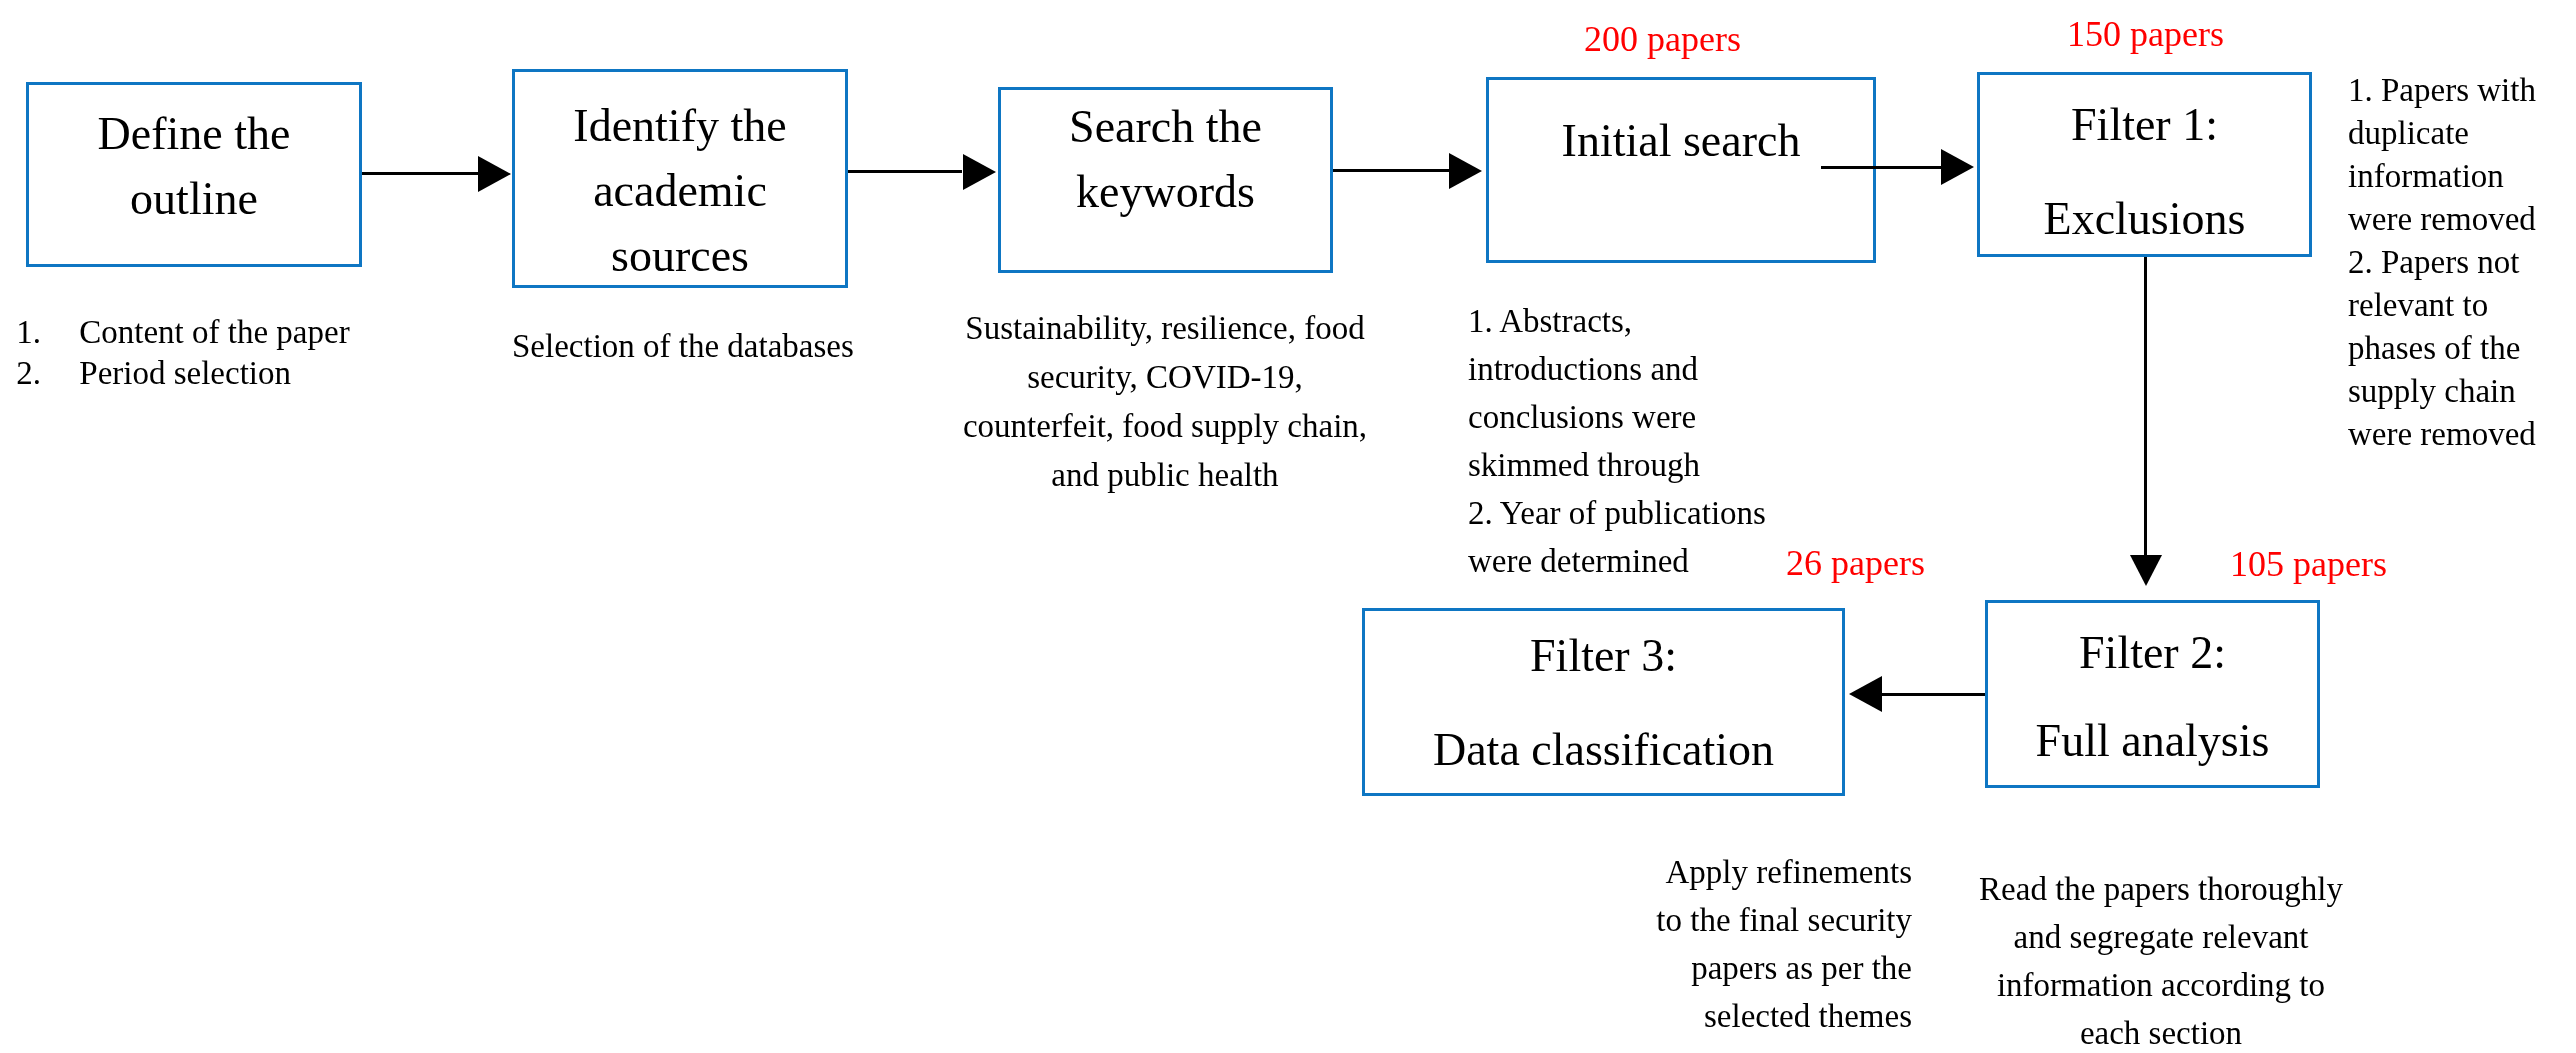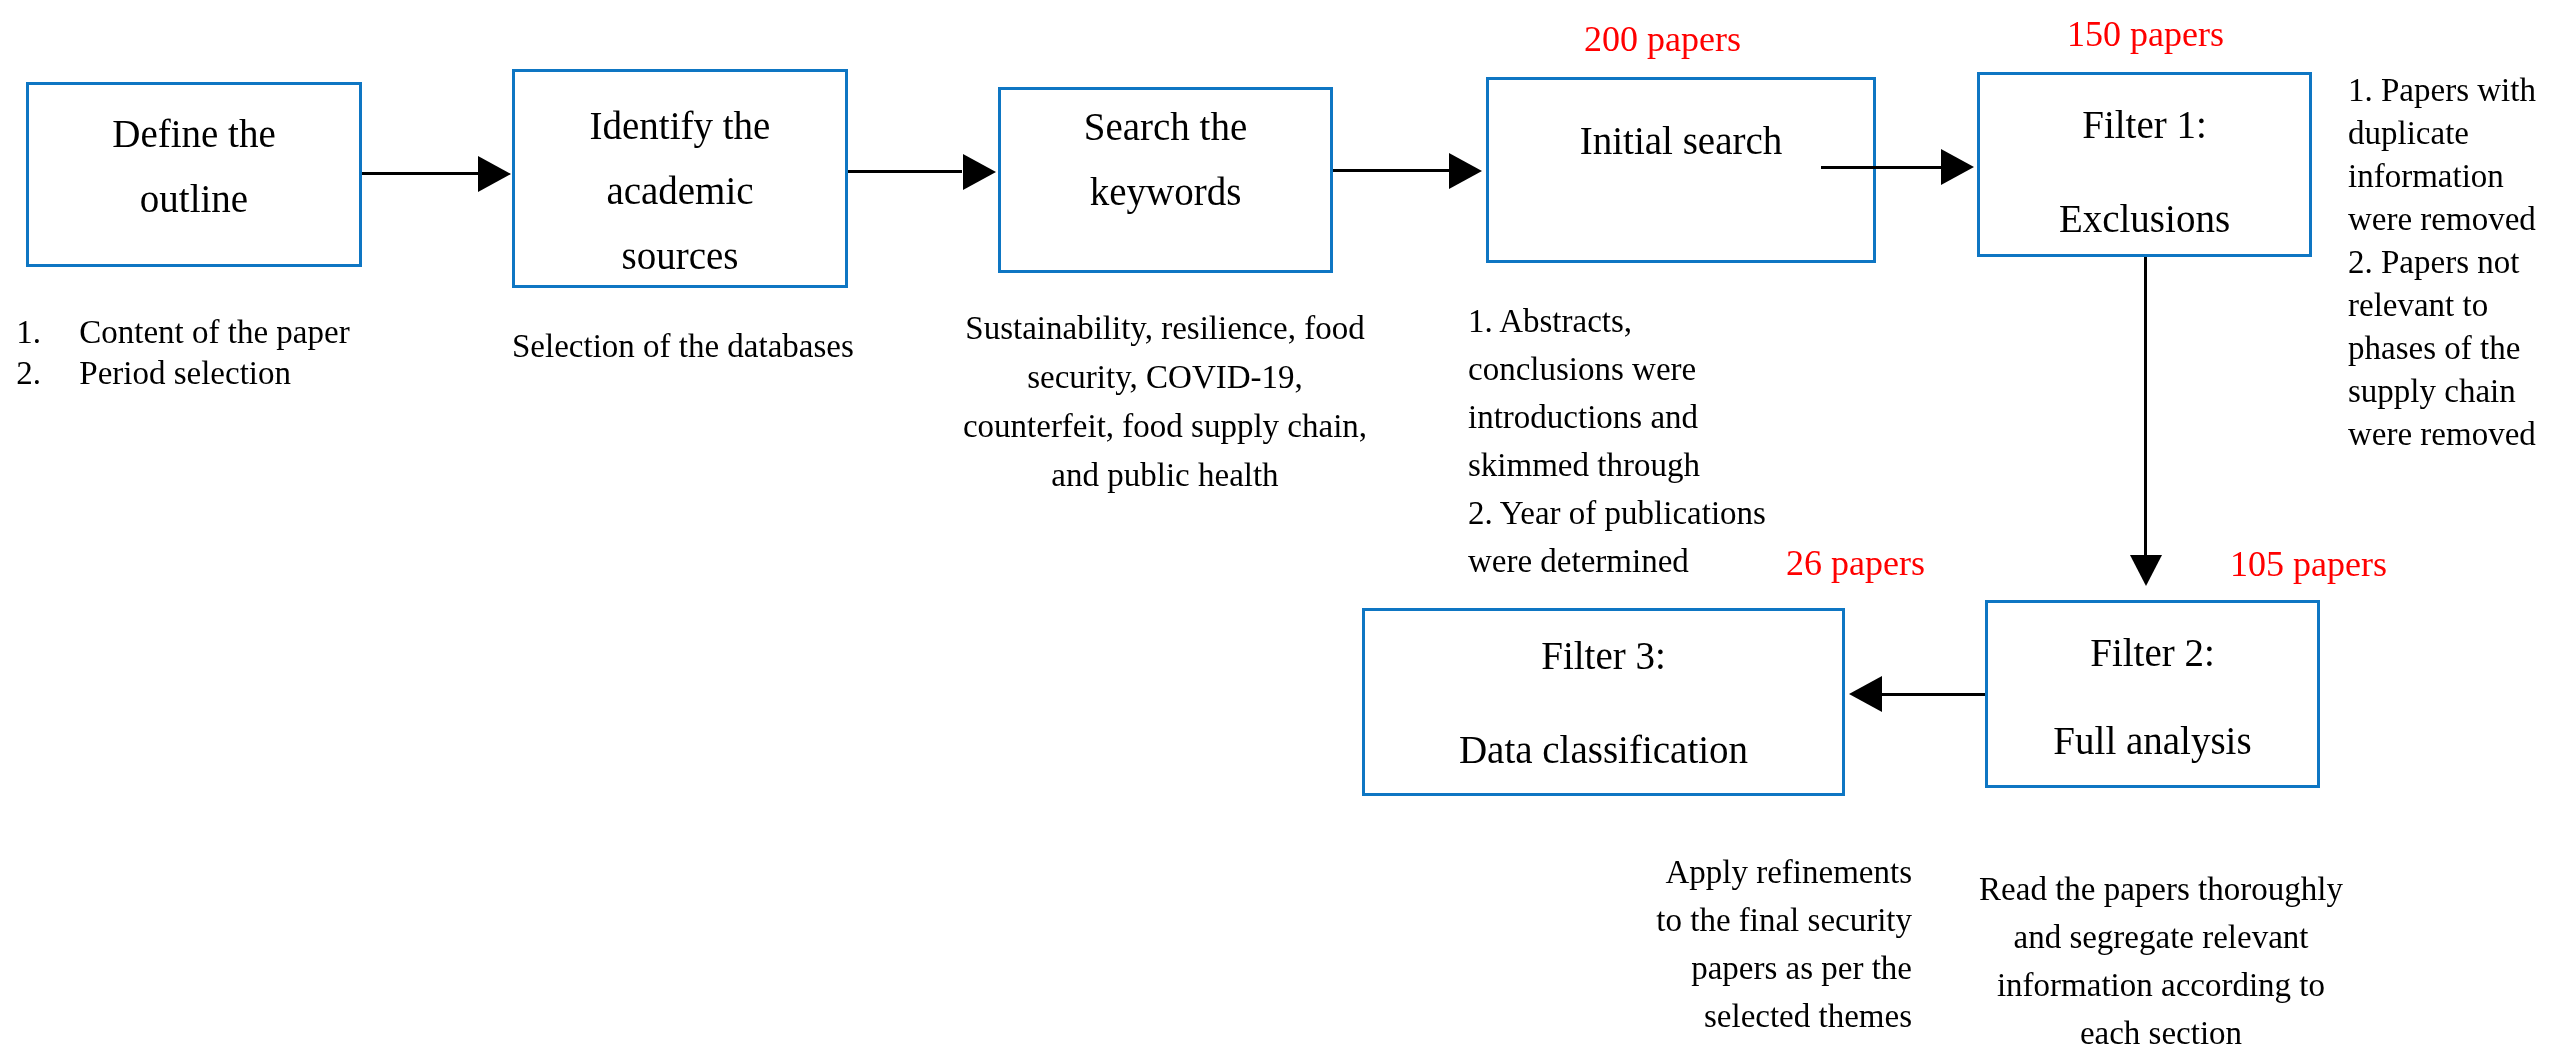--- a/index.html
+++ b/index.html
@@ -16,21 +16,21 @@
     font-family:"Liberation Serif","DejaVu Serif",serif;
     color:var(--ink);
     overflow:hidden;
   }
   .box{
     position:absolute;
     box-sizing:border-box;
     border:3.3px solid var(--blue);
     background:#ffffff;
     text-align:center;
-    font-size:39px;
+    font-size:46px;
   }
   .bline{line-height:65px;white-space:nowrap;}
   .fline{line-height:47px;white-space:nowrap;}
   .spacer{height:47px;}
   .sp50{height:41px;}
   .note{
     position:absolute;
     font-size:33px;
     color:var(--ink);
   }
@@ -185,22 +185,22 @@
 
   <div class="note center lh60" id="note-keywords">
     <div>Sustainability, resilience, food</div>
     <div>security, COVID-19,</div>
     <div>counterfeit, food supply chain,</div>
     <div>and public health</div>
   </div>
 
   <div class="note lh59" id="note-initial">
     <div>1. Abstracts,</div>
+    <div>introductions and</div>
     <div>conclusions were</div>
-    <div>introductions and</div>
     <div>skimmed through</div>
     <div>2. Year of publications</div>
     <div>were determined</div>
   </div>
 
   <div class="note lh53" id="note-filter1">
     <div>1. Papers with</div>
     <div>duplicate</div>
     <div>information</div>
     <div>were removed</div>

